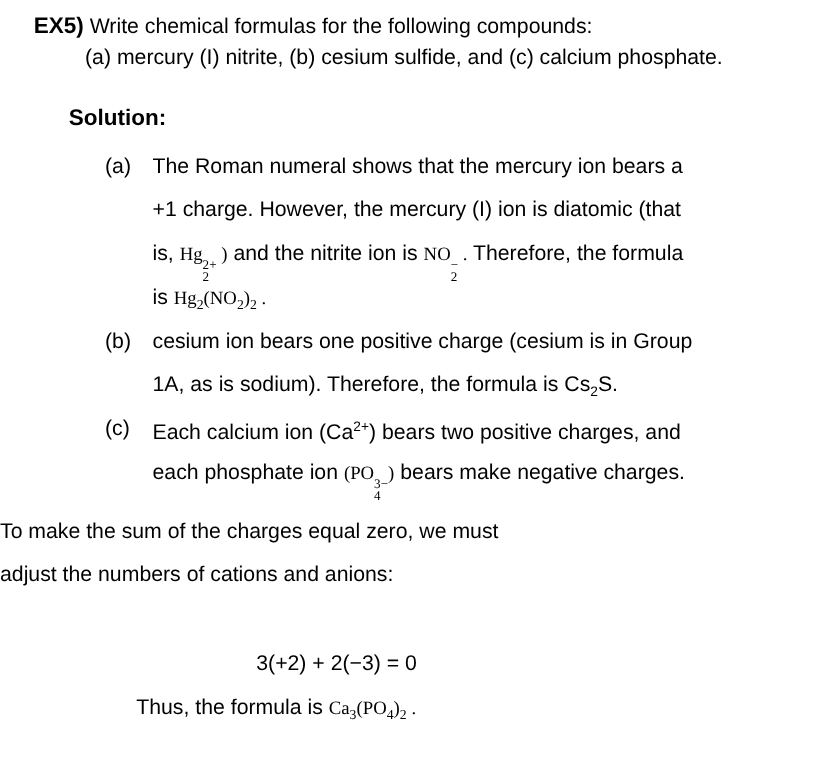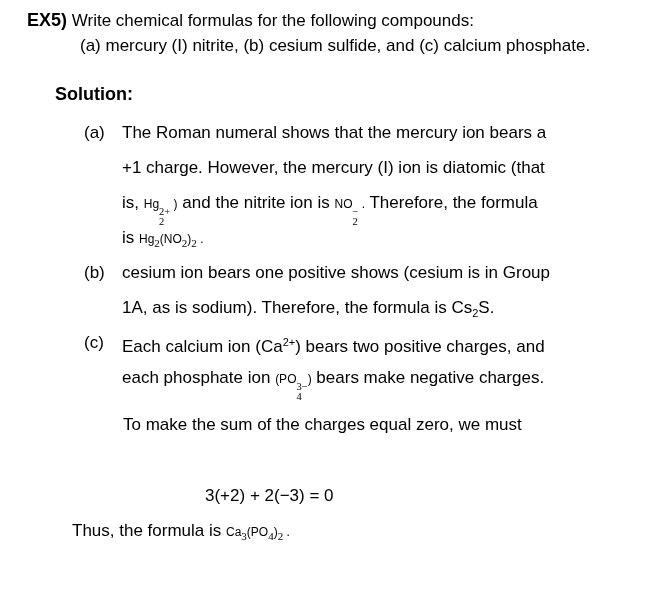--- a/index.html
+++ b/index.html
@@ -6,39 +6,39 @@
   .page{
     position:relative;
     width:668px;height:615px;
     background:#ffffff;color:#000000;
     font-family:"Liberation Sans",sans-serif;
     font-size:17px;
     overflow:hidden;
   }
   .prob-line1{padding-top:8px;padding-left:27px;line-height:25px;white-space:pre;}
   .prob-label{font-weight:bold;font-size:18px;text-align:right;}
-  .prob-line2{padding-left:44px;line-height:25px;white-space:pre;margin-left:36px;}
+  .prob-line2{padding-left:68px;line-height:25px;white-space:pre;}
   .solution-heading{margin-top:24px;padding-left:55px;font-weight:bold;font-size:18px;line-height:25px;}
   .items{margin-top:8px;}
   .item{display:flex;align-items:flex-start;}
   .item-marker{flex:0 0 38px;margin-left:84px;line-height:35px;white-space:pre;}
   .item-body{flex:1 1 auto;}
   .line{line-height:35px;height:35px;white-space:pre;}
-  .seg-f{font-family:Liberation Sans, sans-serif;font-size:12px;}
+  .seg-f{font-family:Liberation Serif, serif;font-size:15px;}
   .seg-fsub{font-family:"Liberation Serif",serif;font-size:11px;vertical-align:-4px;}
   .seg-ssub{font-size:11px;vertical-align:-4px;}
   .seg-ssup{font-size:11px;vertical-align:6px;}
   .stack{
     display:inline-flex;flex-direction:column;align-items:flex-start;
     font-family:"Liberation Serif",serif;font-size:10.5px;line-height:10px;
     vertical-align:-7px;
   }
-  .closing{margin-top:12px;margin-left:123px;}
+  .closing{margin-top:12px;}
   .eq-line{margin-top:36px;margin-left:205px;}
-  .result-line{margin-left:72px;}
+  .result-line{margin-left:109px;}
 </style>
 </head>
 <body>
 
 <div class="page">
 
   <div class="prob-line1"><span class="prob-label">EX5)</span><span> Write chemical formulas for the following compounds:</span></div>
 
   <div class="prob-line2">(a) mercury (I) nitrite, (b) cesium sulfide, and (c) calcium phosphate.</div>
 
@@ -50,35 +50,36 @@
         <div class="item-body">
           <div class="line"><span class="seg-t">The Roman numeral shows that the mercury ion bears a</span></div>
           <div class="line"><span class="seg-t">+1 charge. However, the mercury (I) ion is diatomic (that</span></div>
           <div class="line"><span class="seg-t">is, </span><span class="seg-f">Hg</span><span class="stack"><span>2+</span><span>2</span></span><span class="seg-f"> )</span><span class="seg-t"> and the nitrite ion is </span><span class="seg-f">NO</span><span class="stack"><span>−</span><span>2</span></span><span class="seg-f"> .</span><span class="seg-t"> Therefore, the formula</span></div>
           <div class="line"><span class="seg-t">is </span><span class="seg-f">Hg</span><span class="seg-fsub">2</span><span class="seg-f">(NO</span><span class="seg-fsub">2</span><span class="seg-f">)</span><span class="seg-fsub">2</span><span class="seg-f"> .</span></div>
         </div>
       </div>
       <div class="item">
         <span class="item-marker">(b)</span>
         <div class="item-body">
-          <div class="line"><span class="seg-t">cesium ion bears one positive shows (cesium is in Group</span></div>
+          <div class="line"><span class="seg-t">cesium ion bears one positive charge (cesium is in Group</span></div>
           <div class="line"><span class="seg-t">1A, as is sodium). Therefore, the formula is Cs</span><span class="seg-ssub">2</span><span class="seg-t">S.</span></div>
         </div>
       </div>
       <div class="item">
         <span class="item-marker">(c)</span>
         <div class="item-body">
           <div class="line"><span class="seg-t">Each calcium ion (Ca</span><span class="seg-ssup">2+</span><span class="seg-t">) bears two positive charges, and</span></div>
           <div class="line"><span class="seg-t">each phosphate ion </span><span class="seg-f">(PO</span><span class="stack"><span>3−</span><span>4</span></span><span class="seg-f">)</span><span class="seg-t"> bears make negative charges.</span></div>
         </div>
       </div>
     </div>
 
   <div class="closing">
       <div class="line"><span class="seg-t">To make the sum of the charges equal zero, we must</span></div>
+      <div class="line"><span class="seg-t">adjust the numbers of cations and anions:</span></div>
     </div>
 
   <div class="eq-line">
       <div class="line"><span class="seg-t">3(+2) + 2(−3) = 0</span></div>
     </div>
 
   <div class="result-line">
       <div class="line"><span class="seg-t">Thus, the formula is </span><span class="seg-f">Ca</span><span class="seg-fsub">3</span><span class="seg-f">(PO</span><span class="seg-fsub">4</span><span class="seg-f">)</span><span class="seg-fsub">2</span><span class="seg-f"> .</span></div>
     </div>
 

